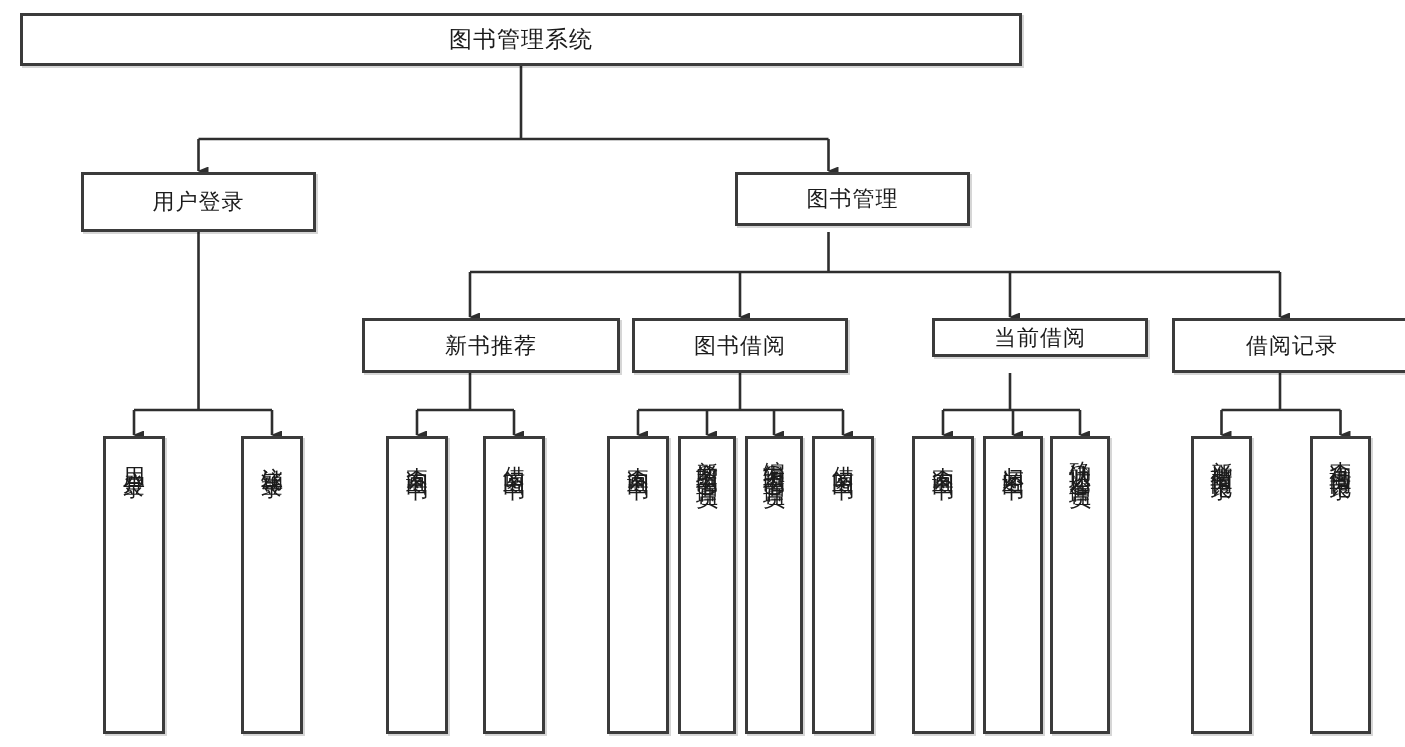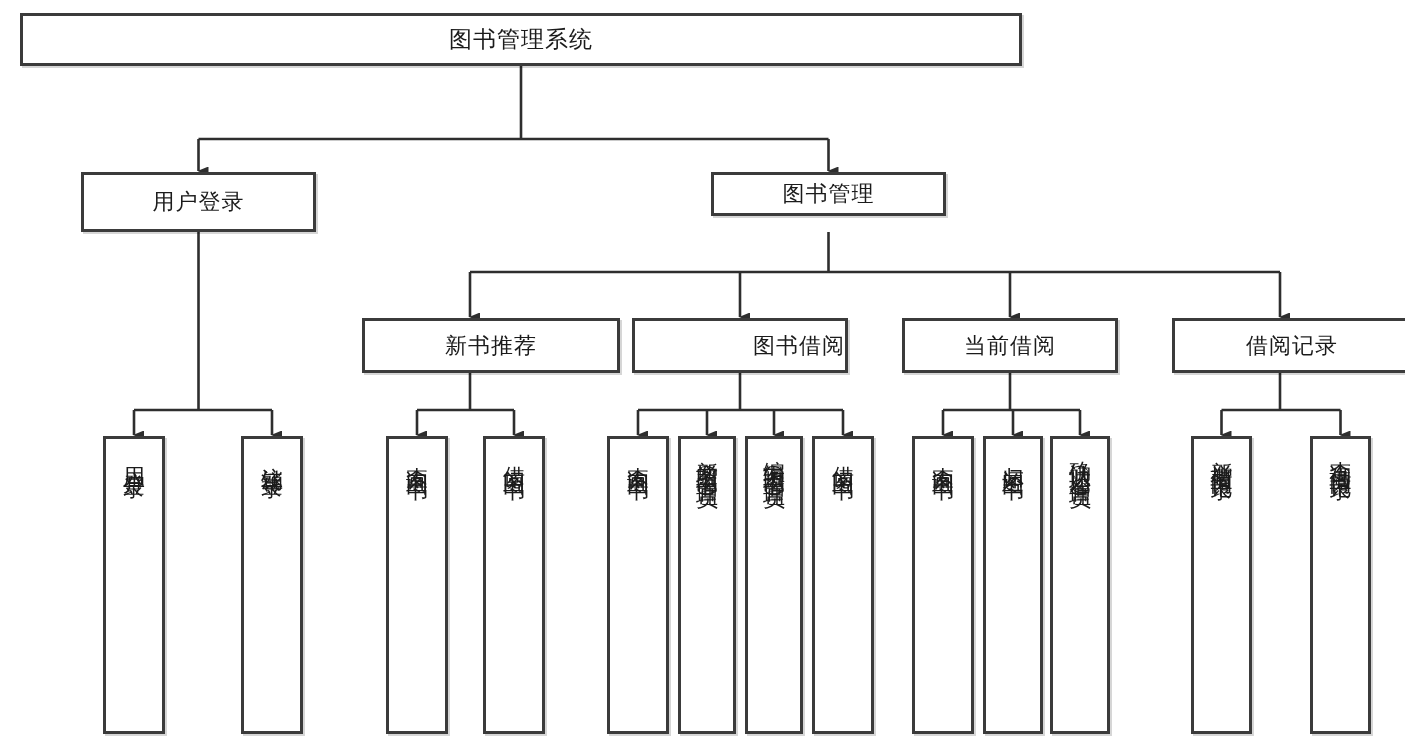--- a/index.html
+++ b/index.html
@@ -121,30 +121,30 @@
       </g>
   </svg>
 
   <div id="nodes-layer">
       <div class="node horizontal root" style="left: 20px; top: 13px; width: 1002px; height: 53px; align-items: center;">
         <span class="label">图书管理系统</span>
       </div>
       <div class="node horizontal" style="left: 81px; top: 172px; width: 235px; height: 60px;">
         <span class="label">用户登录</span>
       </div>
-      <div class="node horizontal" style="left: 711px; top: 172px; width: 235px; height: 44px;">
+      <div class="node horizontal" style="left: 735px; top: 172px; width: 235px; height: 54px;">
         <span class="label">图书管理</span>
       </div>
       <div class="node horizontal" style="left: 362px; top: 318px; width: 258px; height: 55px;">
         <span class="label">新书推荐</span>
       </div>
-      <div class="node horizontal" style="left: 632px; top: 318px; width: 216px; height: 55px; justify-content: flex-end;">
+      <div class="node horizontal" style="left: 632px; top: 318px; width: 216px; height: 55px;">
         <span class="label">图书借阅</span>
       </div>
-      <div class="node horizontal" style="left: 902px; top: 318px; width: 216px; height: 55px;">
+      <div class="node horizontal" style="left: 932px; top: 318px; width: 216px; height: 39px;">
         <span class="label">当前借阅</span>
       </div>
       <div class="node horizontal" style="left: 1172px; top: 318px; width: 240px; height: 55px;">
         <span class="label">借阅记录</span>
       </div>
       <div class="node vertical" style="left: 103px; top: 436px; width: 62px; height: 298px;">
         <span class="label">用户登录</span>
       </div>
       <div class="node vertical" style="left: 241px; top: 436px; width: 62px; height: 298px;">
         <span class="label">注销登录</span>

